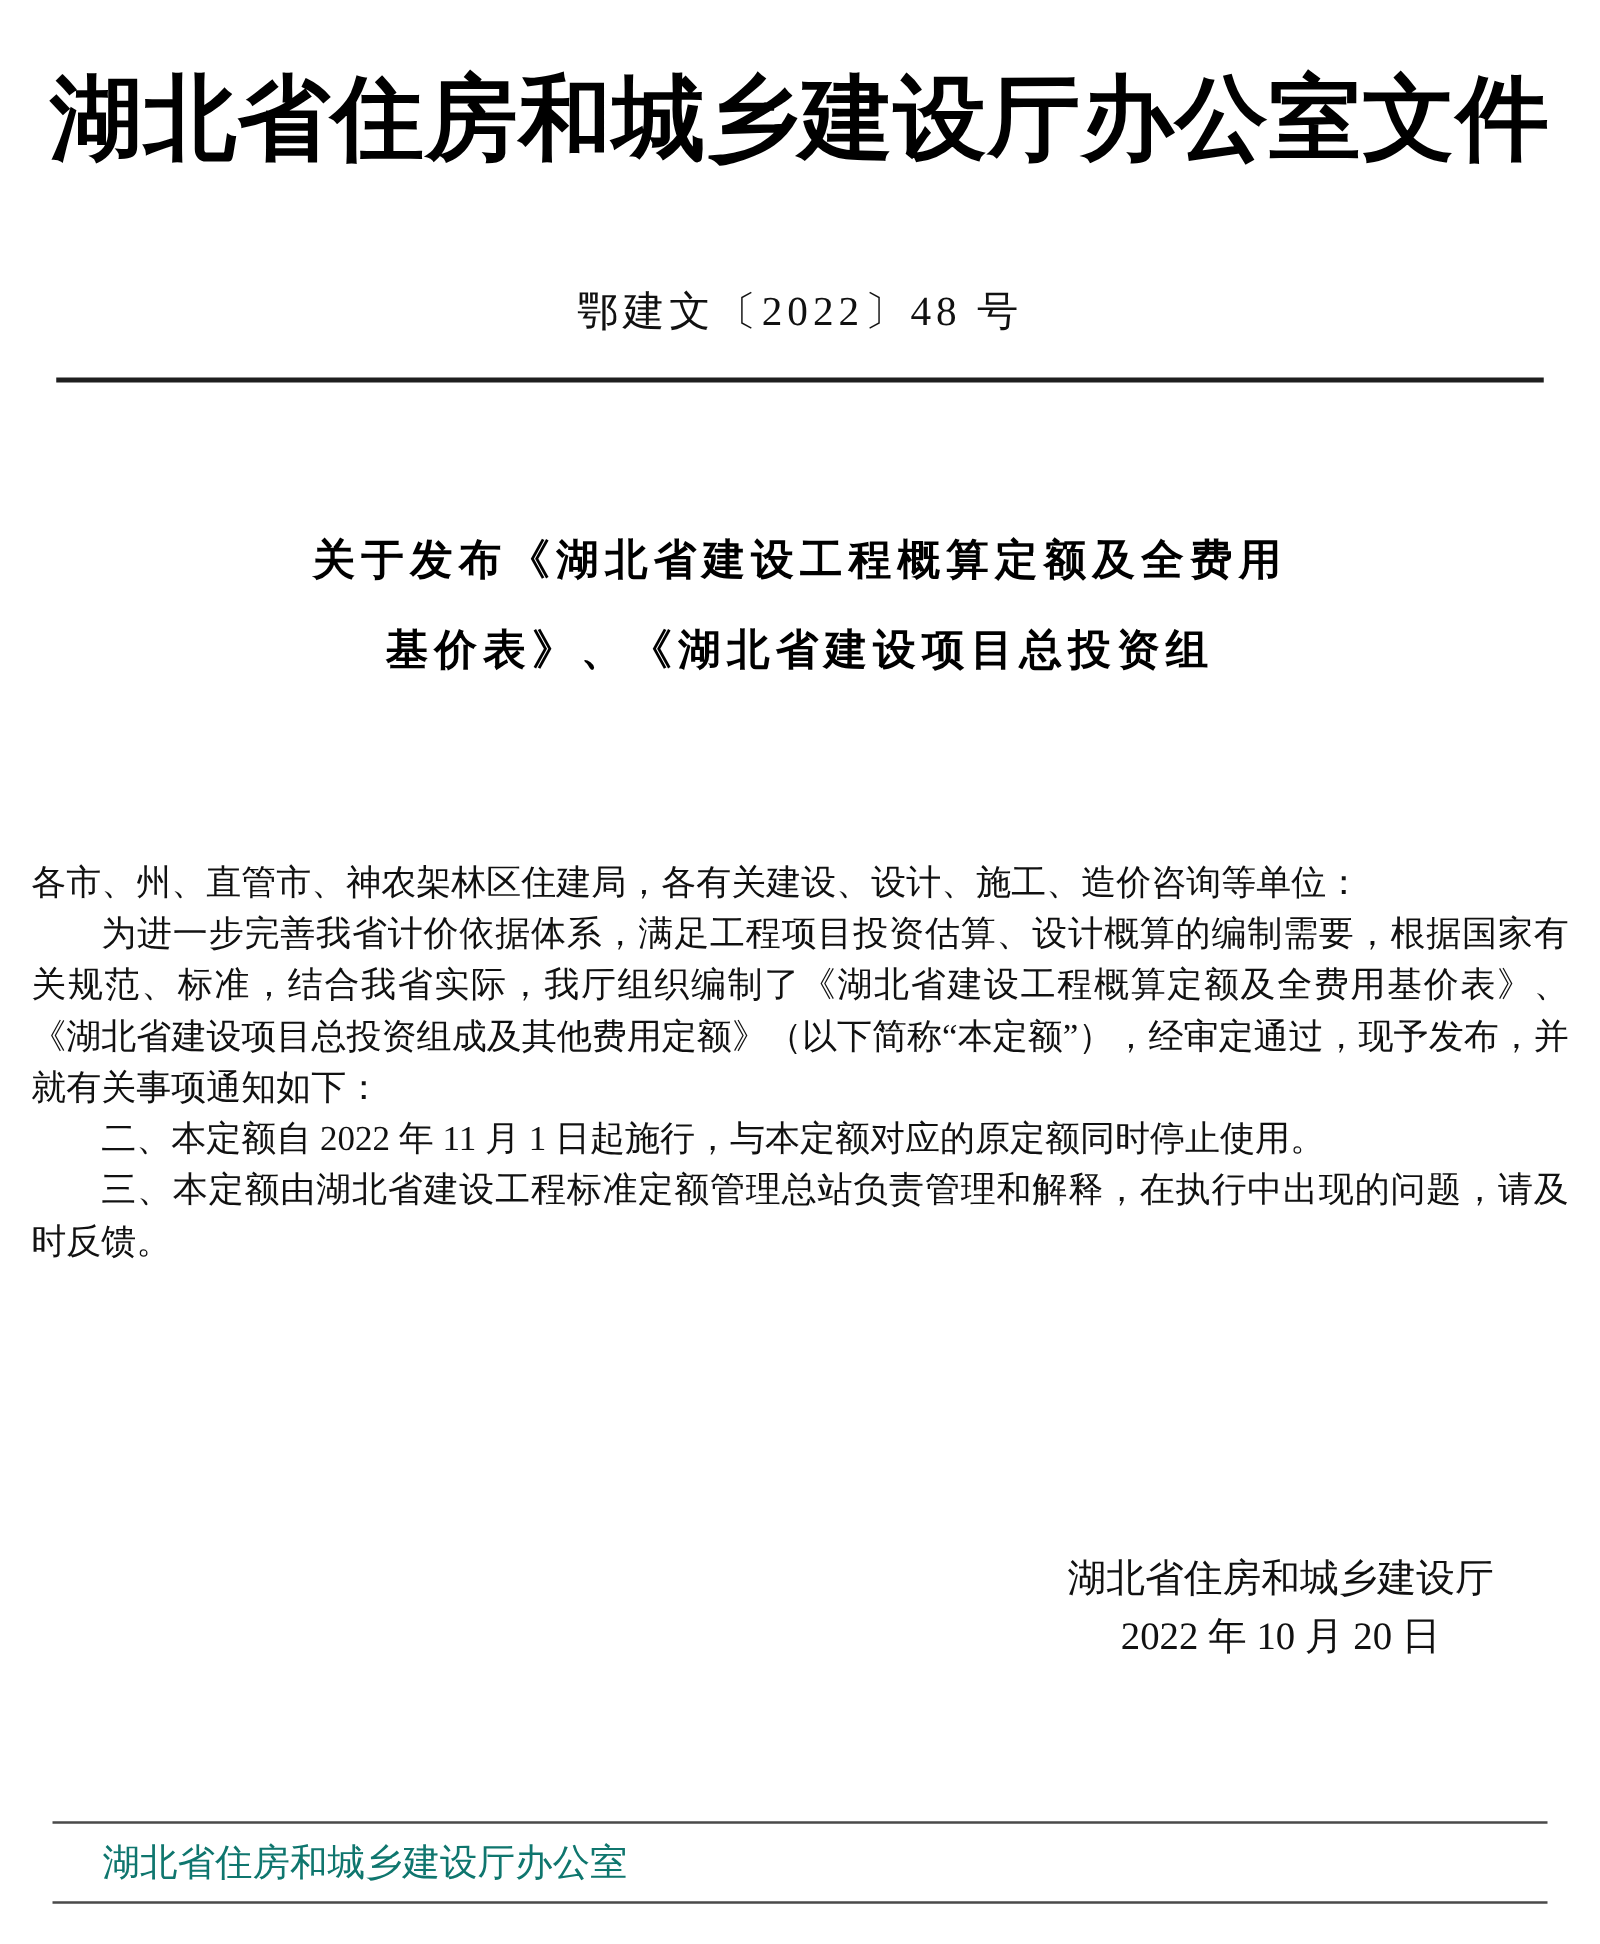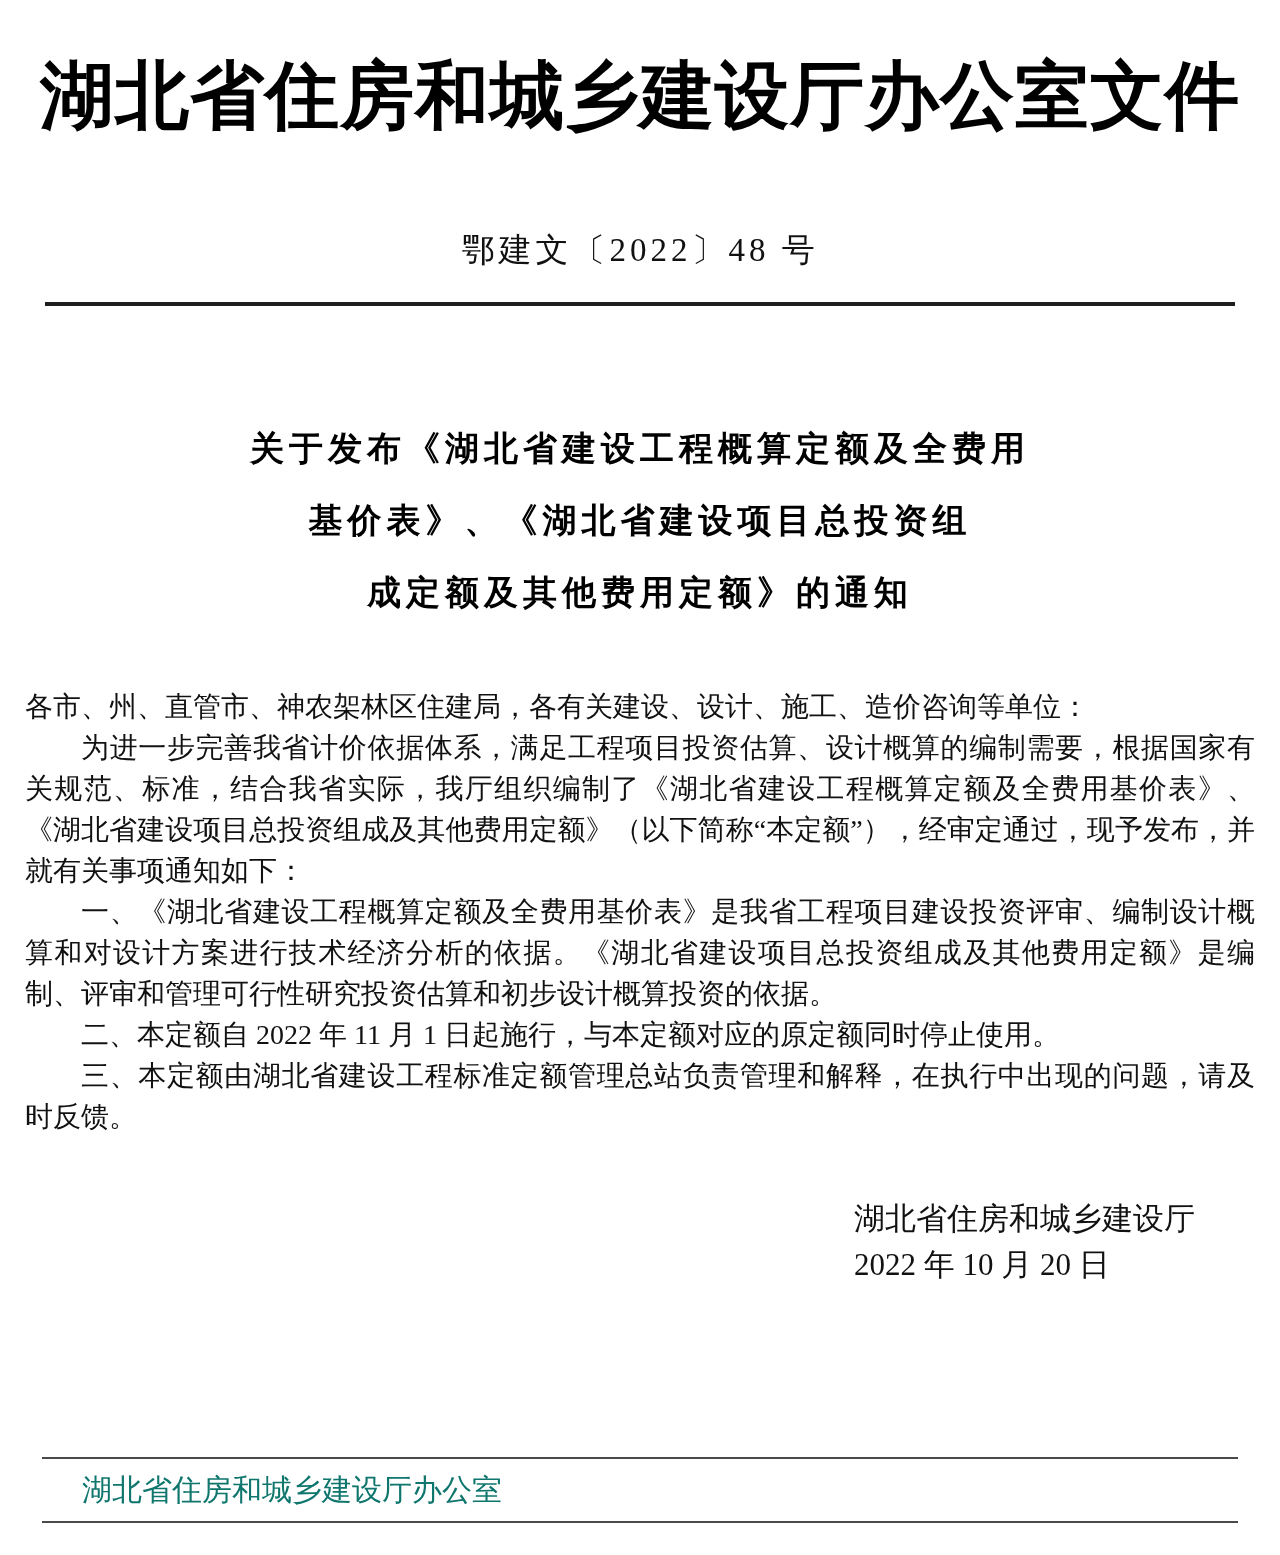--- a/index.html
+++ b/index.html
@@ -78,22 +78,23 @@
     line-height: 41px;
     text-align: justify;
     color: #111111;
   }
   .body-text p { margin: 0; }
   .body-text p.indent { text-indent: 2em; }
 
   
   .signature {
     position: absolute;
-    top: 1196px;
+    top: 1240px;
     right: 85px;
+    text-align: center;
     font-size: 31px;
     line-height: 46px;
     color: #111111;
   }
 
   
   .footer {
     position: absolute;
     top: 1457px;
     left: 42px;
@@ -120,27 +121,25 @@
 
   <div class="org-title">湖北省住房和城乡建设厅办公室文件</div>
 
   <div class="doc-number">鄂建文〔2022〕48 号</div>
 
   <div class="rule-thick"></div>
 
   <div class="doc-title">
     <div>关于发布《湖北省建设工程概算定额及全费用</div>
     <div>基价表》、《湖北省建设项目总投资组</div>
-    <div>成定额及其他费用定额》的通知</div>
   </div>
 
   <div class="body-text">
     <p>各市、州、直管市、神农架林区住建局，各有关建设、设计、施工、造价咨询等单位：</p>
     <p class="indent">为进一步完善我省计价依据体系，满足工程项目投资估算、设计概算的编制需要，根据国家有关规范、标准，结合我省实际，我厅组织编制了《湖北省建设工程概算定额及全费用基价表》、《湖北省建设项目总投资组成及其他费用定额》（以下简称“本定额”），经审定通过，现予发布，并就有关事项通知如下：</p>
-    <p class="indent">一、《湖北省建设工程概算定额及全费用基价表》是我省工程项目建设投资评审、编制设计概算和对设计方案进行技术经济分析的依据。《湖北省建设项目总投资组成及其他费用定额》是编制、评审和管理可行性研究投资估算和初步设计概算投资的依据。</p>
     <p class="indent">二、本定额自 2022 年 11 月 1 日起施行，与本定额对应的原定额同时停止使用。</p>
     <p class="indent">三、本定额由湖北省建设工程标准定额管理总站负责管理和解释，在执行中出现的问题，请及时反馈。</p>
   </div>
 
   <div class="signature">
     <div>湖北省住房和城乡建设厅</div>
     <div>2022 年 10 月 20 日</div>
   </div>
 
   <div class="footer">

